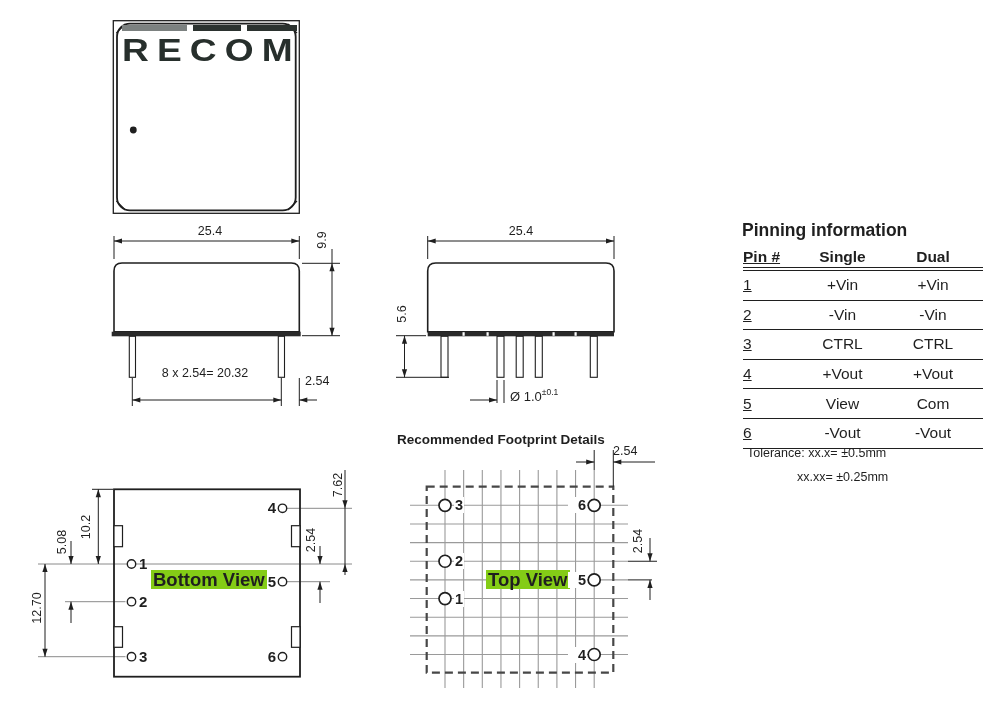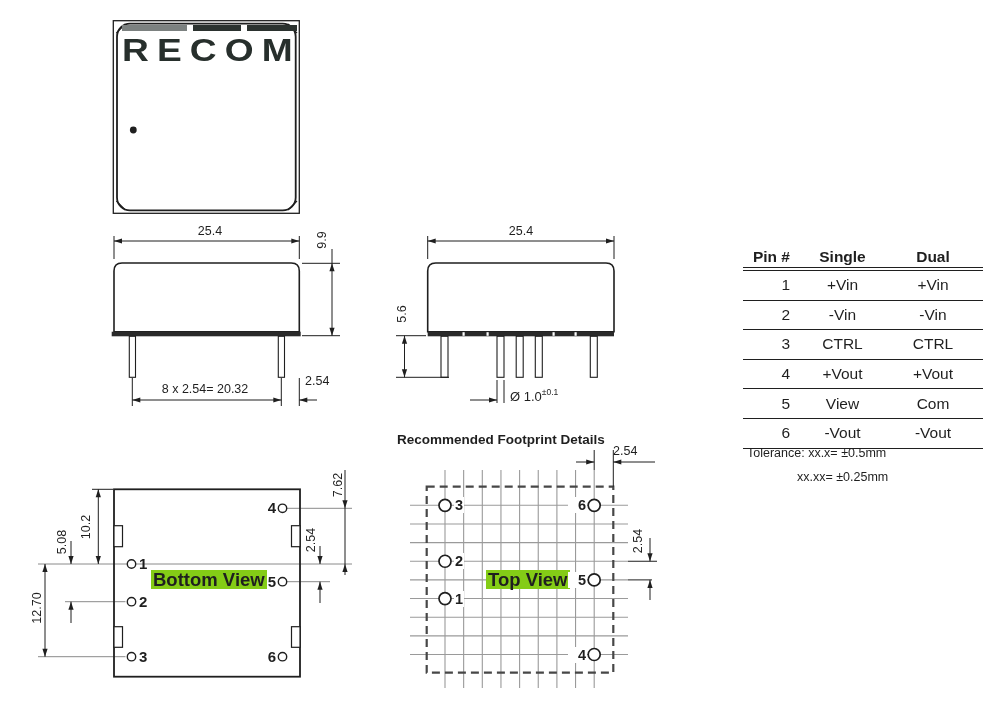--- a/index.html
+++ b/index.html
@@ -10,21 +10,21 @@
   .ctr{text-align:center;}
   .rot{transform:rotate(-90deg);transform-origin:center center;width:50px;height:14px;text-align:center;}
   .big{font-weight:bold;font-size:18.5px;line-height:19px;background:#84cc16;padding:0 2px;}
   .pinnum{font-weight:bold;font-size:15px;line-height:16px;}
   .padnum{font-weight:bold;font-size:14.5px;line-height:16px;background:#fff;padding:0 1px;}
   .fptitle{font-weight:bold;font-size:13.5px;}
   .ptitle{position:absolute;left:742px;top:220px;font-weight:bold;font-size:17.5px;}
   .ptable{position:absolute;left:743px;top:246px;width:240px;font-size:15.5px;}
   .prow{display:flex;height:28.6px;align-items:center;border-bottom:1.5px solid #1f1f1f;}
   .phead{height:21px;font-weight:bold;border-bottom:4px double #1f1f1f;}
-  .c1{width:47px;text-align:right;}
+  .c1{width:47px;text-align:left;text-decoration:underline;}
   .c2{width:105px;text-align:center;}
   .c3{width:88px;text-align:center;box-sizing:border-box;padding-right:12px;}
   .tol{position:absolute;font-size:12.5px;}
   .logo-bar{position:absolute;height:5.5px;}
   .logo-text{position:absolute;left:122px;top:32px;width:160px;font-weight:bold;font-size:32px;
              letter-spacing:7px;color:#272f2c;transform:scaleX(1.16);transform-origin:left center;}
   sup.tolsup{font-size:8.5px;vertical-align:6px;}
   .dia{font-size:13px;}
 </style>
 </head>
@@ -196,21 +196,21 @@
     </g>
   </svg>
 
   <div class="logo-bar" style="left:121.5px;top:25px;width:65px;background:#7c8180;"></div>
   <div class="logo-bar" style="left:193px;top:25px;width:48px;background:#2b322f;"></div>
   <div class="logo-bar" style="left:246.5px;top:25px;width:50px;background:#2b322f;"></div>
   <div class="logo-text">RECOM</div>
 
   <div class="lbl ctr" style="left:180px;top:224px;width:60px;">25.4</div>
   <div class="lbl rot" style="left:297px;top:233px;">9.9</div>
-  <div class="lbl ctr" style="left:150px;top:382px;width:110px;">8 x 2.54= 20.32</div>
+  <div class="lbl ctr" style="left:150px;top:366px;width:110px;">8 x 2.54= 20.32</div>
   <div class="lbl" style="left:305px;top:374px;">2.54</div>
 
   <div class="lbl ctr" style="left:491px;top:224px;width:60px;">25.4</div>
   <div class="lbl rot" style="left:377px;top:307px;">5.6</div>
   <div class="lbl dia" style="left:510px;top:385px;"><span>Ø 1.0</span><sup class="tolsup">±0.1</sup></div>
 
   <div class="lbl rot" style="left:61px;top:520px;">10.2</div>
   <div class="lbl rot" style="left:37px;top:535px;">5.08</div>
   <div class="lbl rot" style="left:12px;top:601px;">12.70</div>
   <div class="lbl rot" style="left:313px;top:478px;">7.62</div>
@@ -230,20 +230,21 @@
   <div class="pinnum" style="position:absolute;left:258px;width:18px;text-align:right;top:573.7px;">5</div>
   <div class="pinnum" style="position:absolute;left:258px;width:18px;text-align:right;top:648.7px;">6</div>
 
   <div class="padnum" style="position:absolute;left:454px;top:497.3px;">3</div>
   <div class="padnum" style="position:absolute;left:454px;top:553.2px;">2</div>
   <div class="padnum" style="position:absolute;left:454px;top:590.5px;">1</div>
   <div class="padnum" style="position:absolute;left:568px;width:17px;text-align:right;top:497.3px;">6</div>
   <div class="padnum" style="position:absolute;left:568px;width:17px;text-align:right;top:571.9px;">5</div>
   <div class="padnum" style="position:absolute;left:568px;width:17px;text-align:right;top:646.5px;">4</div>
 
+  <div class="ptitle">Pinning information</div>
   <div class="ptable">
     <div class="prow phead">
       <div class="c1">Pin #</div>
       <div class="c2">Single</div>
       <div class="c3">Dual</div>
     </div>
     <div class="prow">
       <div class="c1">1</div>
       <div class="c2">+Vin</div>
       <div class="c3">+Vin</div>

